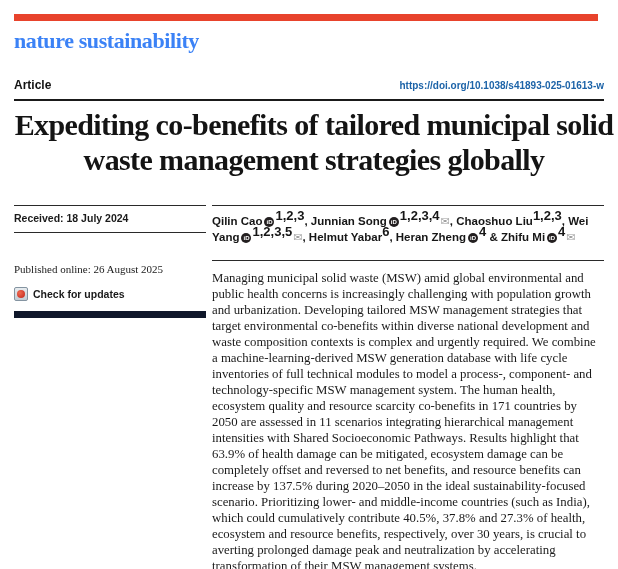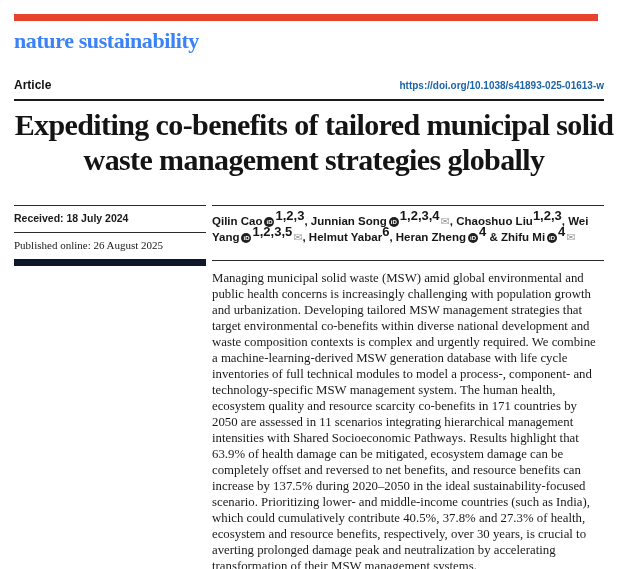--- a/index.html
+++ b/index.html
@@ -19,21 +19,21 @@
   .head-rule { margin-top:7px; height:2px; background:#1a1a1a; width:590px; }
 
   .paper-title { margin-top:6px; font-family:"Liberation Serif", serif; font-weight:bold;
                  font-size:30px; line-height:35px; letter-spacing:-0.6px; color:#141414; width:600px;text-align:center; }
 
   .cols { margin-top:28px; display:flex; justify-content:space-between; align-items:flex-start; }
 
   .sidebar { width:192px; border-bottom:7px solid #0f172a; }
   .sidebar-item { border-top:1px solid #2a2a2a; padding:6px 0 8px 0; }
   .sidebar-item.bold { font-size:10.5px; font-weight:bold; }
-  .pub-online { font-family:"Liberation Serif", serif; font-size:11px; color:#1a1a1a; }
+  .pub-online { font-family:"Liberation Serif", serif; font-size:11px; color:#1a1a1a;margin-top:24px; }
   .check-updates { margin-top:12px; margin-bottom:2px; display:flex; align-items:center; gap:5px; cursor:pointer; }
   .check-updates-text { font-size:10.5px; font-weight:bold; }
   .crossmark { width:14px; height:14px; border:1px solid #8494a1; border-radius:2px;
                background:linear-gradient(180deg,#e8ecef 0%,#c2ccd4 100%);
                display:flex; align-items:center; justify-content:center; }
   .crossmark .dot { width:8px; height:8px; border-radius:50%;
                     background:radial-gradient(circle at 35% 35%, #ef6a50 0%, #d0392b 70%, #b02a20 100%); }
 
   .maincol { width:392px; }
   .authors-block { border-top:1px solid #2a2a2a; padding-top:7px; }
@@ -64,20 +64,26 @@
   <div class="head-rule"></div>
 
   <h1 class="paper-title">Expediting co-benefits of tailored municipal solid waste management strategies globally</h1>
 
   <div class="cols">
 
     <div class="sidebar">
       <div class="sidebar-item bold">Received: 18 July 2024</div>
       <div class="sidebar-item">
         <div class="pub-online">Published online: 26 August 2025</div>
+        <div class="check-updates">
+          <span class="crossmark">
+              <span class="dot"></span>
+            </span>
+          <span class="check-updates-text">Check for updates</span>
+        </div>
       </div>
     </div>
 
     <div class="maincol">
       <div class="authors-block">
         <p class="author-line"><span>Qilin Cao<span class="orcid-badge">iD</span><sup>1,2,3</sup>, </span><span>Junnian Song<span class="orcid-badge">iD</span><sup>1,2,3,4</sup><span class="mail-icon">✉</span>, </span><span>Chaoshuo Liu<sup>1,2,3</sup>, </span><span>Wei Yang<span class="orcid-badge">iD</span><sup>1,2,3,5</sup><span class="mail-icon">✉</span>, </span><span>Helmut Yabar<sup>6</sup>, </span><span>Heran Zheng<span class="orcid-badge">iD</span><sup>4</sup> &amp; </span><span>Zhifu Mi<span class="orcid-badge">iD</span><sup>4</sup><span class="mail-icon">✉</span></span></p>
       </div>
       <div class="abstract-block">
         <p class="abstract-text">Managing municipal solid waste (MSW) amid global environmental and public health concerns is increasingly challenging with population growth and urbanization. Developing tailored MSW management strategies that target environmental co-benefits within diverse national development and waste composition contexts is complex and urgently required. We combine a machine-learning-derived MSW generation database with life cycle inventories of full technical modules to model a process-, component- and technology-specific MSW management system. The human health, ecosystem quality and resource scarcity co-benefits in 171 countries by 2050 are assessed in 11 scenarios integrating hierarchical management intensities with Shared Socioeconomic Pathways. Results highlight that 63.9% of health damage can be mitigated, ecosystem damage can be completely offset and reversed to net benefits, and resource benefits can increase by 137.5% during 2020–2050 in the ideal sustainability-focused scenario. Prioritizing lower- and middle-income countries (such as India), which could cumulatively contribute 40.5%, 37.8% and 27.3% of health, ecosystem and resource benefits, respectively, over 30 years, is crucial to averting prolonged damage peak and neutralization by accelerating transformation of their MSW management systems.</p>
       </div>

